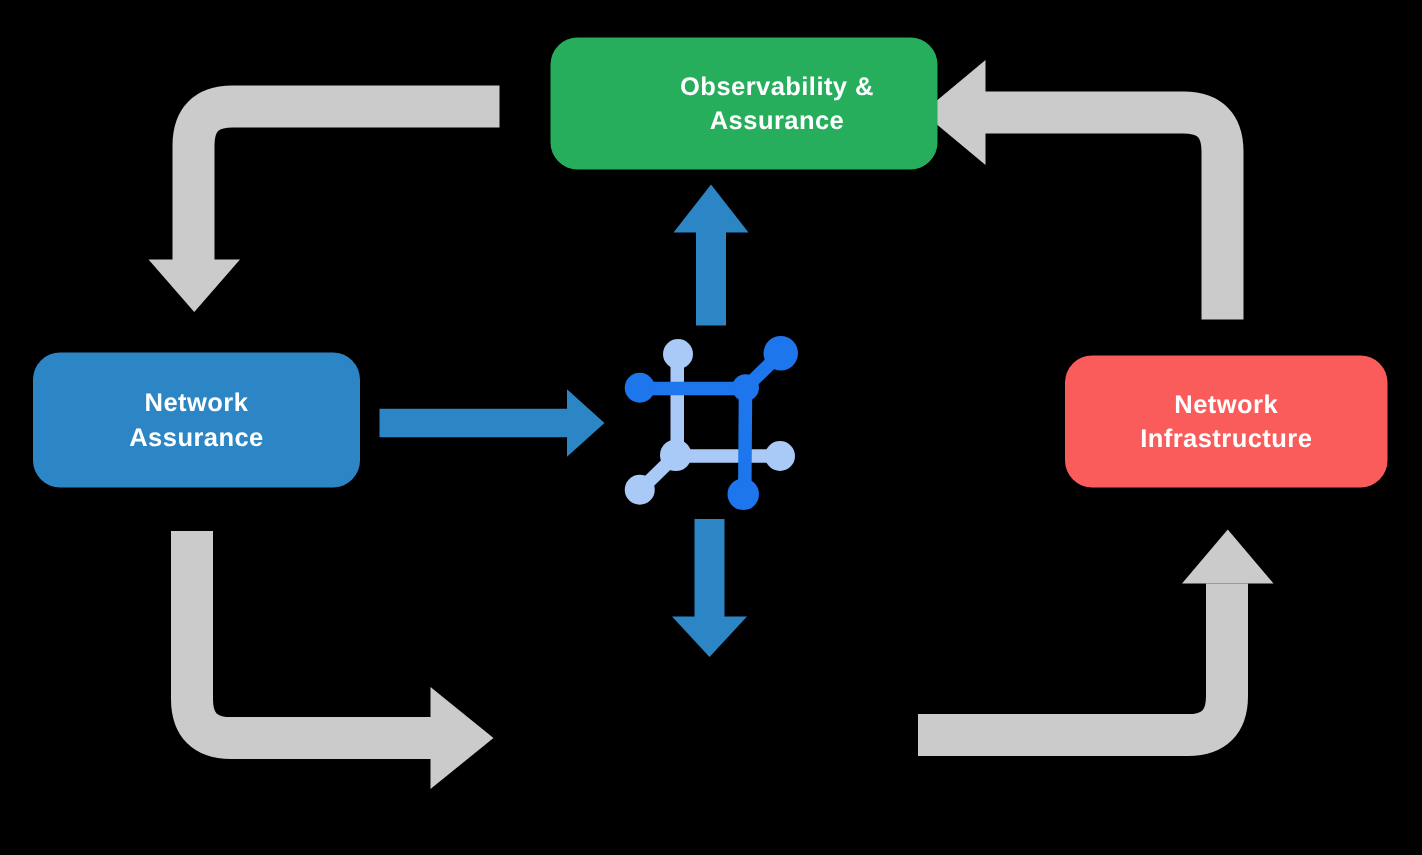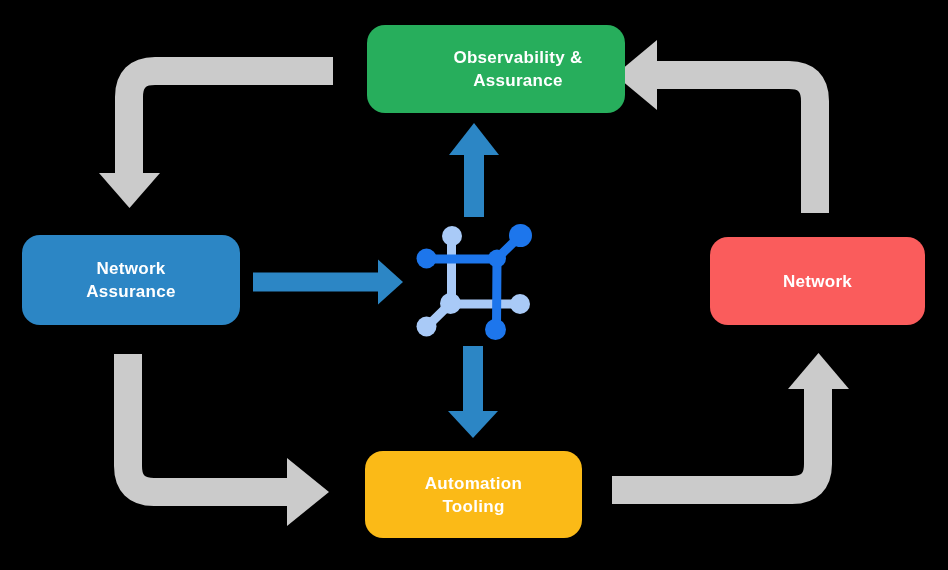--- a/index.html
+++ b/index.html
@@ -118,20 +118,17 @@
     <span>Assurance</span>
   </div>
 
   <div class="node node-operations">
     <span>Network</span>
     <span>Assurance</span>
   </div>
 
   <div class="node node-infrastructure">
     <span>Network</span>
+    <span>Infrastructure</span>
   </div>
 
-  <div class="node node-automation">
-    <span>Automation</span>
-    <span>Tooling</span>
-  </div>
 
 </div>
 
 </body></html>

